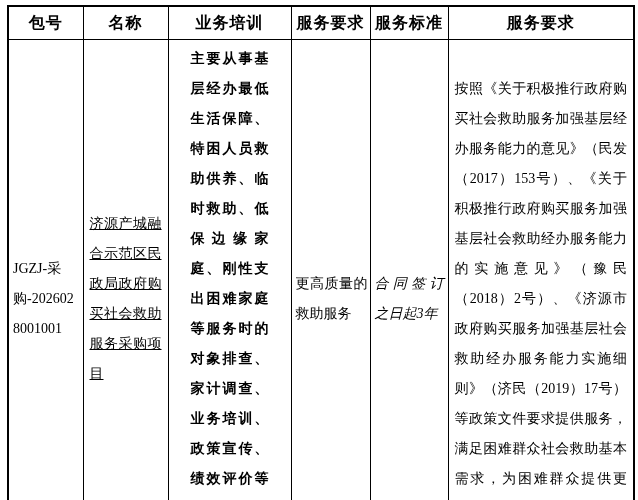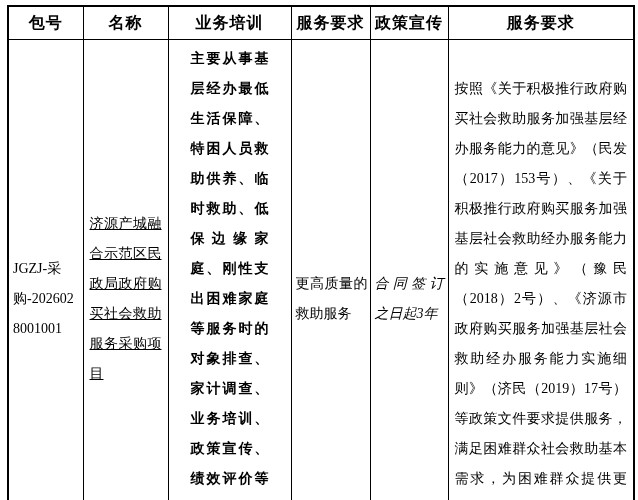--- a/index.html
+++ b/index.html
@@ -68,21 +68,21 @@
       <col style="width:79px">
       <col style="width:78px">
       <col style="width:186px">
     </colgroup>
     <thead>
       <tr>
         <th>包号</th>
         <th>名称</th>
         <th>业务培训</th>
         <th>服务要求</th>
-        <th>政策宣传</th>
+        <th>服务标准</th>
         <th>服务要求</th>
       </tr>
     </thead>
     <tbody>
       <tr>
         <td class="c1">JGZJ-采购-2026028001001</td>
         <td class="c2">济源产城融合示范区民政局政府购买社会救助服务采购项目</td>
         <td class="c3">主要从事基层经办最低生活保障、特困人员救助供养、临时救助、低保边缘家庭、刚性支出困难家庭等服务时的对象排查、家计调查、业务培训、政策宣传、绩效评价等社会救助事务性工作。</td>
         <td class="c4">更高质量的救助服务</td>
         <td class="c5">合同签订之日起3年</td>

